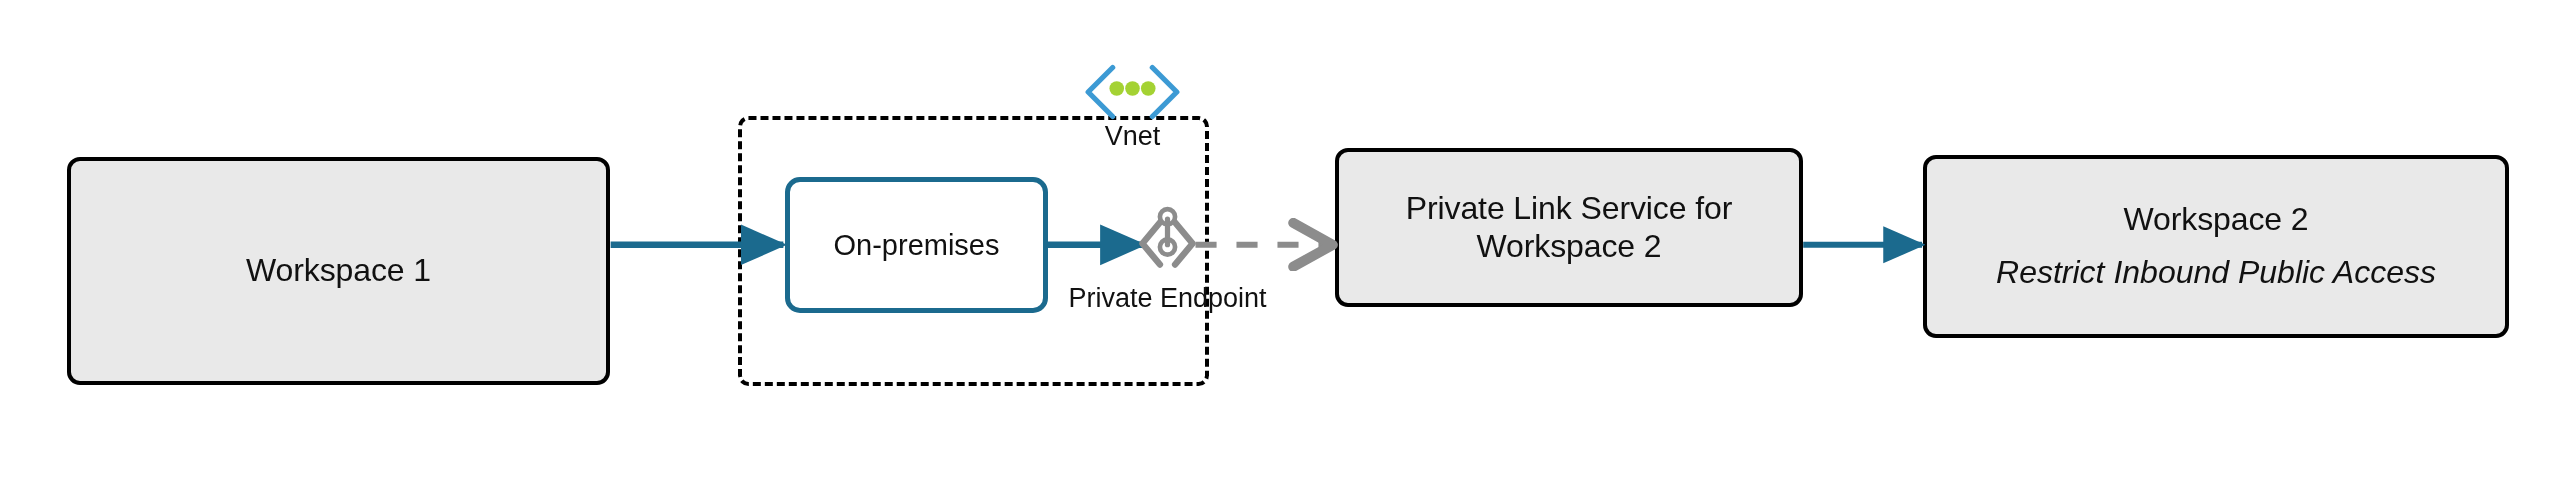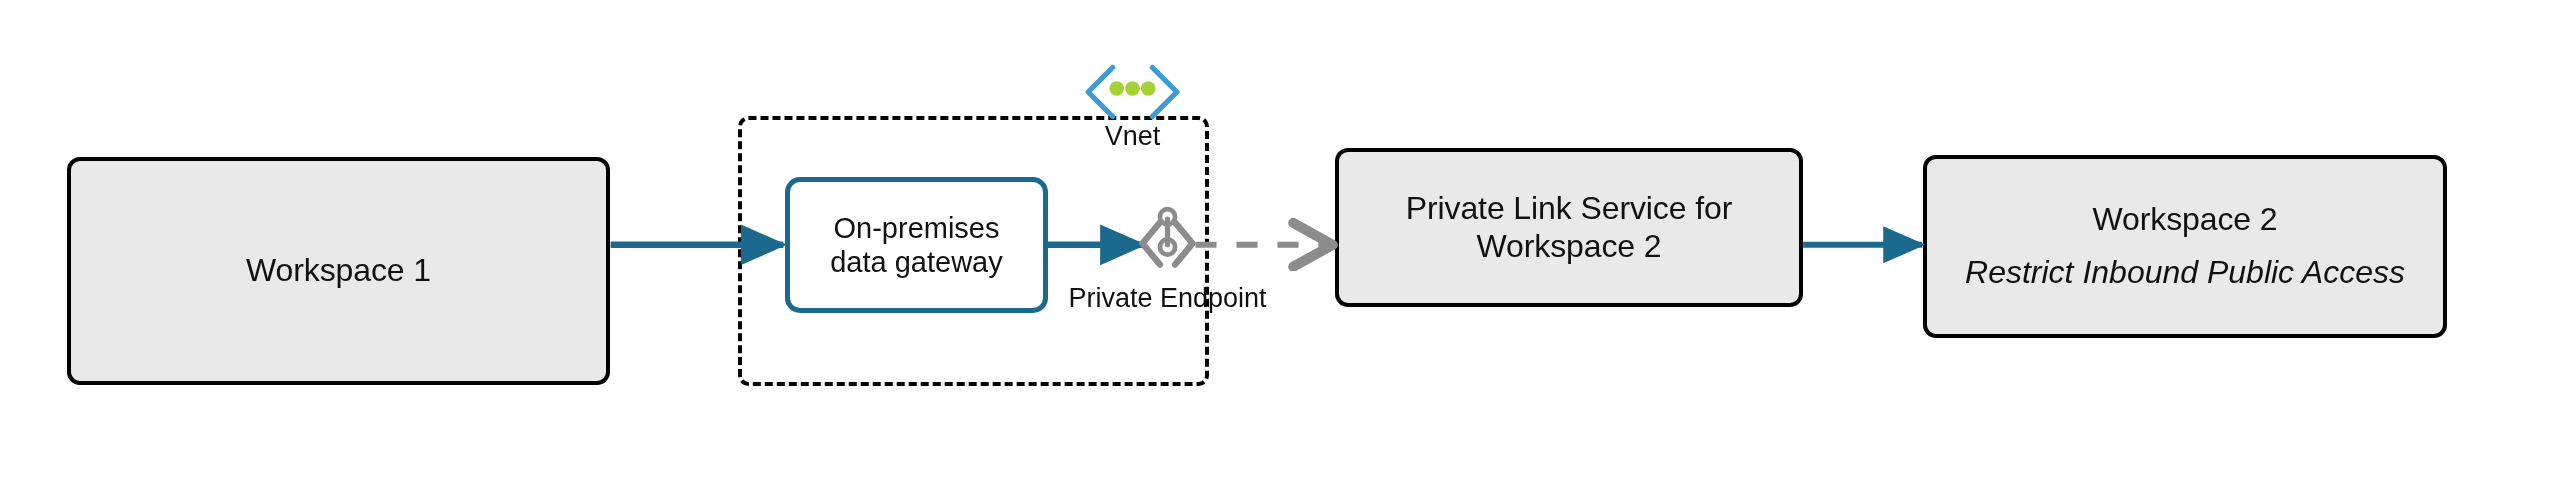--- a/index.html
+++ b/index.html
@@ -104,28 +104,27 @@
 <div id="canvas">
 
   <div class="node node-gray" style="left:67px; top:157px; width:543px; height:228px;">
     <div class="node-title">Workspace 1</div>
   </div>
 
   <div class="vnet-zone" style="left:738px; top:116px; width:471px; height:270px;"></div>
 
   <div class="node node-teal" style="left:785px; top:177px; width:263px; height:136px;">
     <div class="gw-line">On-premises</div>
-    <div class="gw-line">data gateway</div>
   </div>
 
   <div class="node node-gray" style="left:1335px; top:148px; width:468px; height:159px; padding:0 26px;">
     <div class="node-title wrap">Private Link Service for Workspace 2</div>
   </div>
 
-  <div class="node node-gray" style="left:1923px; top:155px; width:524px; height:183px;">
+  <div class="node node-gray" style="left:1923px; top:155px; width:586px; height:183px;">
     <div class="node-title">Workspace 2</div>
     <div class="node-sub">Restrict Inbound Public Access</div>
   </div>
 
   <svg class="edge-layer" viewBox="0 0 4400 835" width="2576" height="489" xmlns="http://www.w3.org/2000/svg">
     <defs>
       <marker id="arrow-blue" viewBox="0 0 10 10" refX="9.2" refY="5" markerWidth="7.2" markerHeight="7.2" orient="auto-start-reverse">
         <path d="M 0 0.6 L 10 5 L 0 9.4 z" fill="#1b6a8e"></path>
       </marker>
       <marker id="arrow-gray-open" viewBox="0 0 12 12" refX="10.6" refY="6" markerWidth="9" markerHeight="9" orient="auto-start-reverse">

